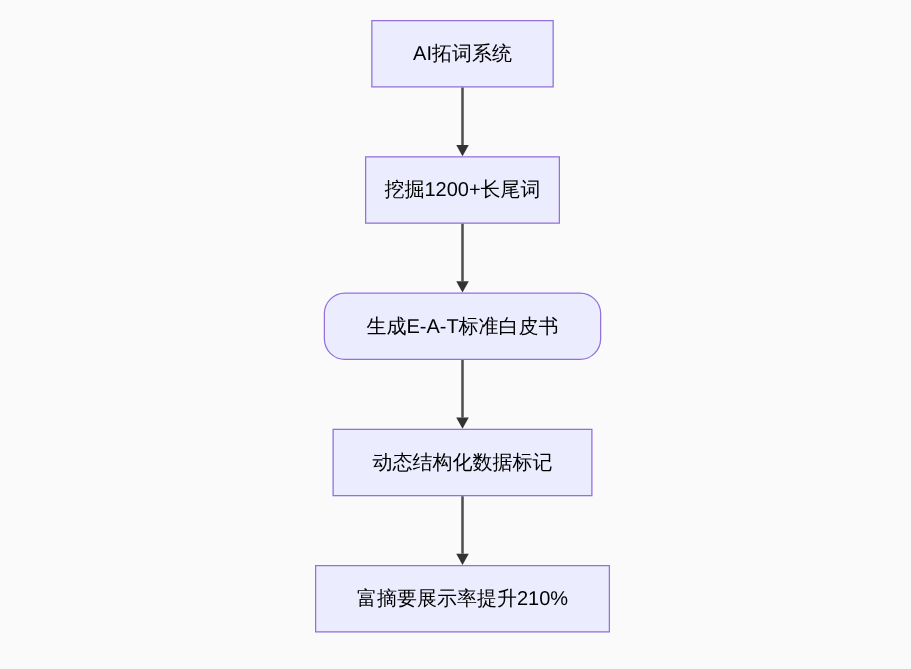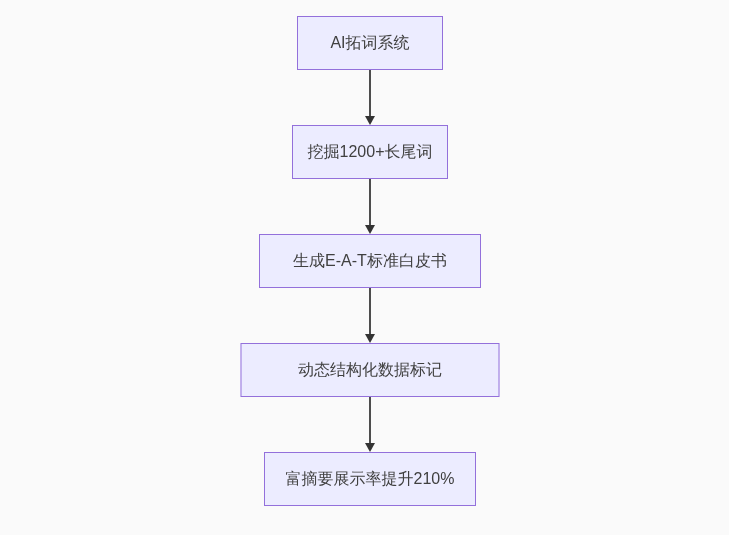--- a/index.html
+++ b/index.html
@@ -25,29 +25,29 @@
     position: absolute;
     left: 370px;
     transform: translateX(-50%);
     height: 54px;
     box-sizing: border-box;
     background: #ececff;
     border: 1.5px solid #9370db;
     display: flex;
     align-items: center;
     justify-content: center;
-    color: #404040;
+    color: #000000;
     font-size: 16px;
     white-space: nowrap;
   }
   .n1 { top: 16px;  width: 146px; }
   .n2 { top: 125px; width: 156px; }
-  .n3 { top: 234px; width: 222px; }
-  .n4 { top: 343px; width: 259px; }
-  .n5 { top: 452px; width: 212px; }
+  .n3 { top: 234px; width: 222px; border-radius: 17px; }
+  .n4 { top: 343px; width: 208px; }
+  .n5 { top: 452px; width: 236px; }
 
   .arrow {
     position: absolute;
     left: 370px;
     transform: translateX(-50%);
     width: 10px;
     height: 55px;
     display: flex;
     flex-direction: column;
     align-items: center;

